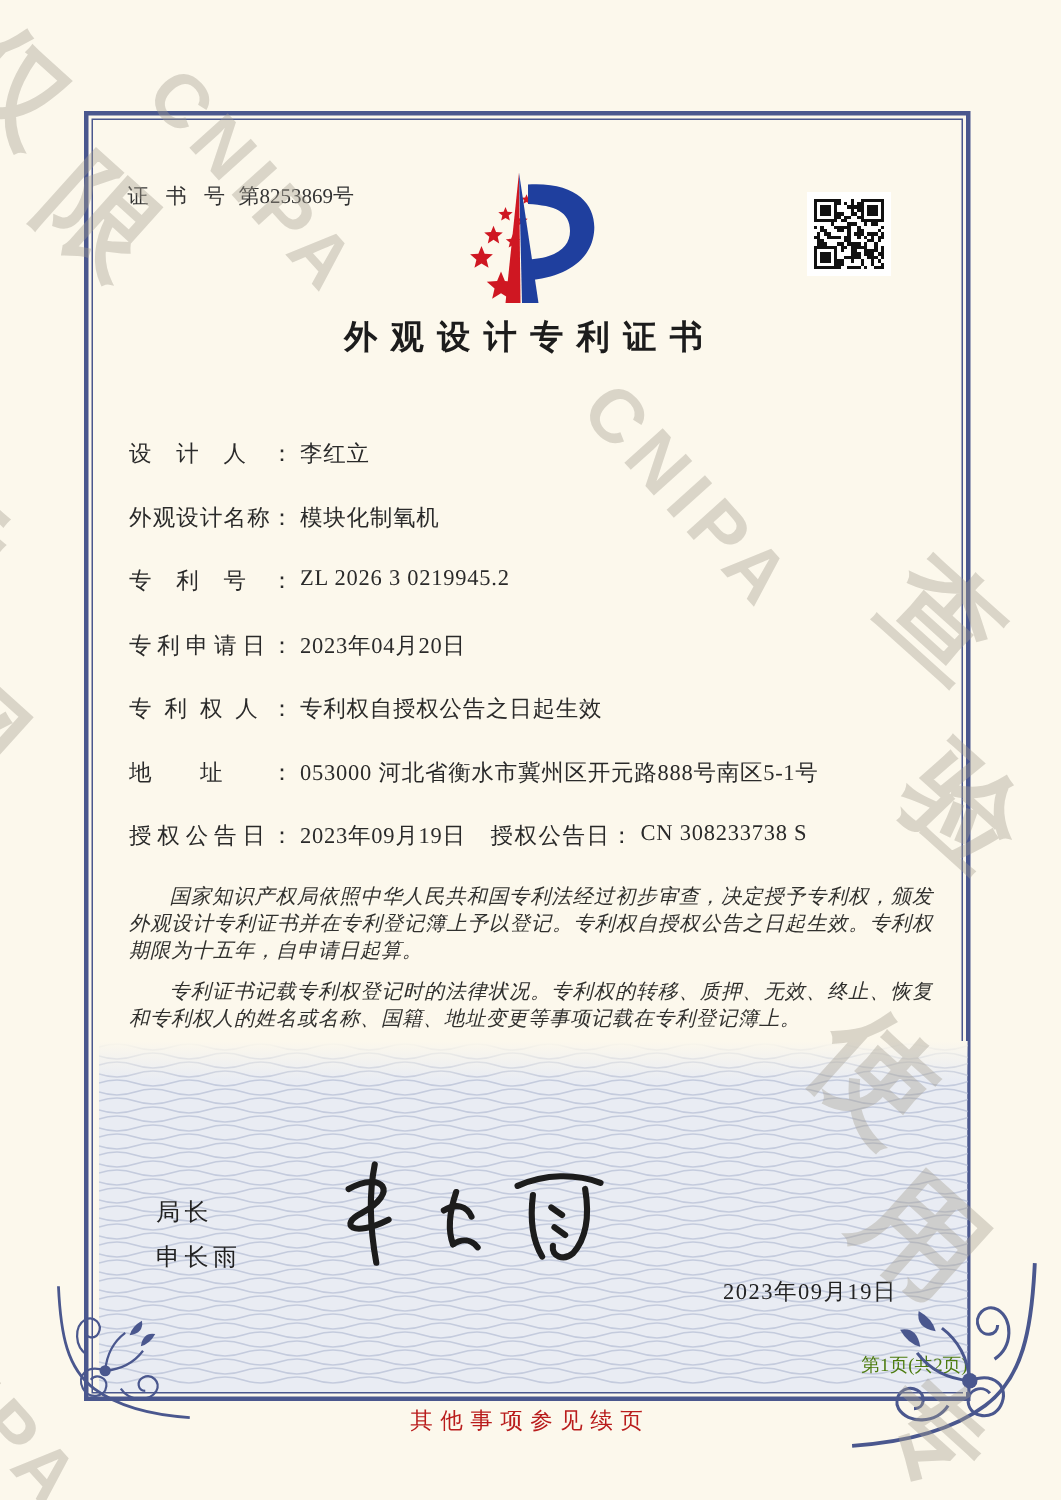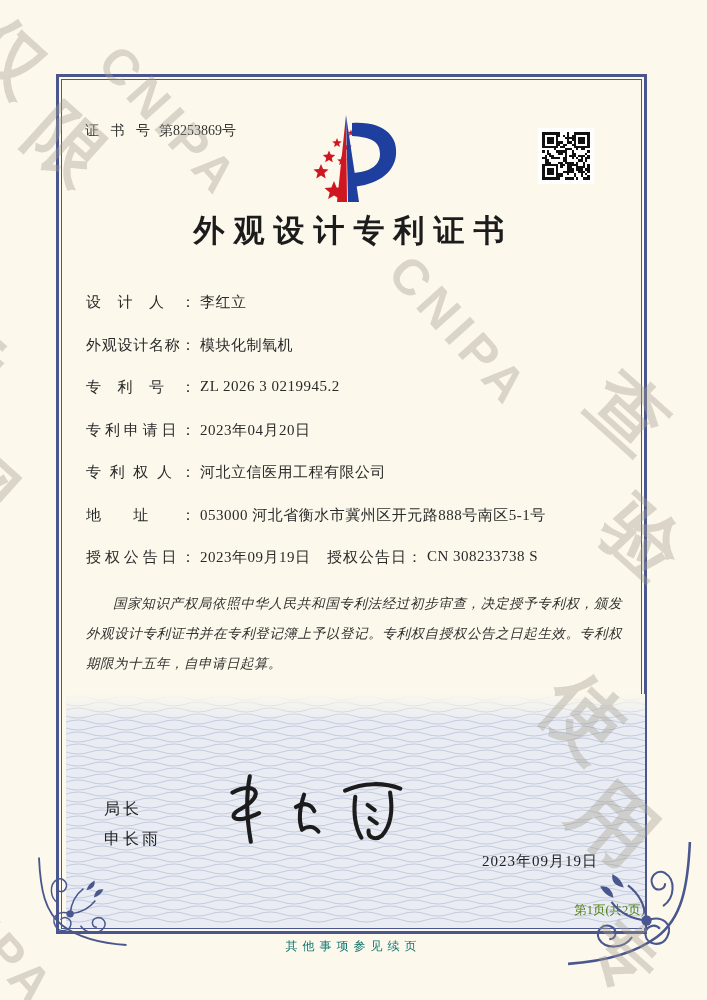--- a/index.html
+++ b/index.html
@@ -5,41 +5,41 @@
   html,body{margin:0;padding:0;background:#fcf8ec;}
   .page{position:relative;width:707px;height:1000px;background:#fcf8ec;overflow:hidden;
         font-family:"Liberation Serif","DejaVu Serif",serif;color:#2a2a2a;}
   .frame{position:absolute;left:56px;top:74px;width:591px;height:860px;border:3px solid #4a578e;box-sizing:border-box;}
   .frame-inner{position:absolute;inset:2px;border:1px solid #4a578e;}
   .cert-no{position:absolute;left:85px;top:122px;font-size:14px;color:#333;}
   .cert-no .lbl{letter-spacing:4px;margin-right:5px;}
   .logo{position:absolute;left:296px;top:112px;width:102px;height:94px;}
   .qr{position:absolute;left:538px;top:128px;width:56px;height:56px;}
   .title{position:absolute;left:0;right:0;top:210px;margin:0;text-align:center;
-         font-size:31px;font-weight:bold;letter-spacing:9px;color:#1c1c1c;}
+         font-size:22px;font-weight:bold;letter-spacing:9px;color:#1c1c1c;}
   .fields{position:absolute;left:86px;top:293px;width:540px;}
   .frow{height:42.5px;font-size:15px;display:flex;align-items:flex-start;position:relative;letter-spacing:.5px;}
   .flabel{display:inline-block;width:110px;flex:none;text-align:justify;text-align-last:justify;}
   .fvalue{margin-left:4px;white-space:nowrap;}
   .gpair2{position:absolute;left:241px;top:0;display:flex;}
   .gpair2 .flabel{width:auto;letter-spacing:1px;}
-  .paras{position:absolute;left:86px;top:589px;width:536px;font-size:13.5px;line-height:30px;
+  .paras{position:absolute;left:86px;top:589px;width:536px;font-size:13.5px;line-height:18px;
          text-align:justify;font-style:italic;color:#30302e;}
   .paras p{margin:0 0 9px;text-indent:2em;letter-spacing:.5px;}
   .sig-area{position:absolute;left:66px;top:694px;width:579px;height:234px;}
   .sig-area svg.waves{position:absolute;inset:0;}
   .sig-area::before{content:"";position:absolute;left:0;right:0;top:0;height:26px;
          background:linear-gradient(#fcf8ec,rgba(252,248,236,0));z-index:2;}
   .director{position:absolute;left:38px;top:100px;font-size:16px;line-height:30px;letter-spacing:3px;z-index:3;
             font-family:"Liberation Sans","DejaVu Sans",sans-serif;color:#222;}
   .sig-svg{position:absolute;left:148px;top:74px;width:215px;height:80px;z-index:3;}
   .issue-date{position:absolute;left:416px;top:158px;font-size:15px;letter-spacing:1px;z-index:3;color:#222;}
   .page-info{position:absolute;left:0;right:0;top:208px;text-align:right;font-size:12.5px;color:#4d7c0f;z-index:3;}
-  .cont-note{position:absolute;left:0;right:0;top:938px;text-align:center;font-size:12px;
-             letter-spacing:5px;color:#0f766e;}
+  .cont-note{position:absolute;left:0;right:0;top:938px;text-align:center;font-size:15px;
+             letter-spacing:5px;color:#b91c1c;}
   .corner{position:absolute;z-index:4;}
   .corner-br{left:566px;top:840px;width:128px;height:128px;}
   .corner-bl{left:36px;top:856px;width:92px;height:92px;transform:scaleX(-1);}
   #wm{position:absolute;inset:0;z-index:50;pointer-events:none;}
   .wm{position:absolute;color:#a49e90;opacity:.38;font-weight:bold;transform-origin:left top;
       font-family:"Liberation Sans","DejaVu Sans",sans-serif;white-space:nowrap;}
 </style>
 </head>
 <body>
 
@@ -239,21 +239,21 @@
     <div class="frow">
       <span class="flabel">专利号：</span>
       <span class="fvalue">ZL 2026 3 0219945.2</span>
     </div>
     <div class="frow">
       <span class="flabel">专利申请日：</span>
       <span class="fvalue">2023年04月20日</span>
     </div>
     <div class="frow">
       <span class="flabel">专利权人：</span>
-      <span class="fvalue">河北立信医用工程有限公司</span>
+      <span class="fvalue">专利权自授权公告之日起生效</span>
     </div>
     <div class="frow">
       <span class="flabel">地址：</span>
       <span class="fvalue">053000 河北省衡水市冀州区开元路888号南区5-1号</span>
     </div>
     <div class="frow">
       <span class="flabel">授权公告日：</span>
       <span class="fvalue">2023年09月19日</span>
       <span class="gpair2">
         <span class="flabel">授权公告日：</span>

